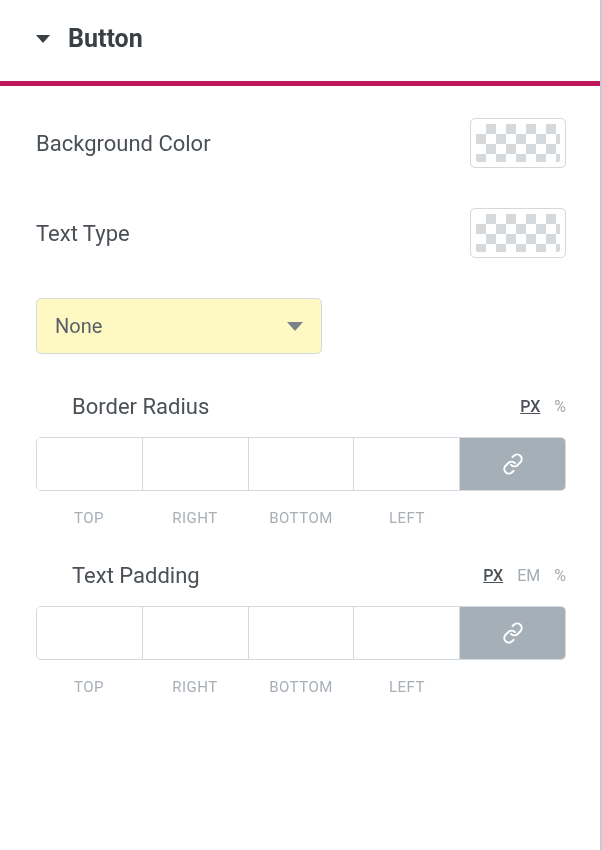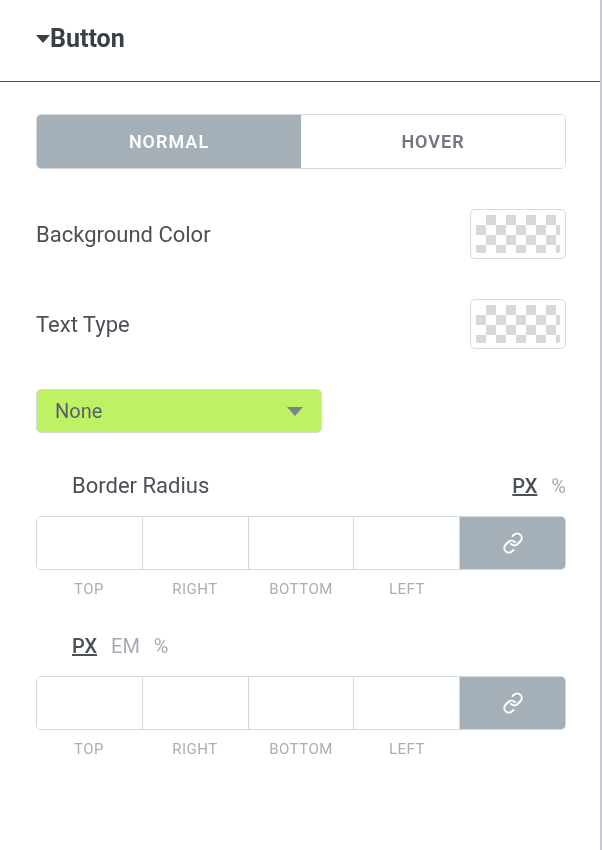--- a/index.html
+++ b/index.html
@@ -6,22 +6,23 @@
     body {
       width: 602px;
       height: 850px;
       font-family: -apple-system, BlinkMacSystemFont, "Segoe UI", Roboto, sans-serif;
       background: #fff;
       color: #495157;
     }
     .panel-header {
       display: flex;
       align-items: center;
+      gap: 18px;
       padding: 24px 36px 28px 36px;
-      border-bottom: 1px solid #be185d;
+      border-bottom: 5px solid #be185d;
     }
     .caret-down {
       width: 0; height: 0;
       border-left: 7px solid transparent;
       border-right: 7px solid transparent;
       border-top: 8px solid #3a3f44;
     }
     .panel-title {
       font-size: 25px;
       font-weight: 700;
@@ -93,29 +94,29 @@
       background: #fff;
     }
     .pencil-icon {
       width: 22px;
       height: 22px;
       fill: #373c41;
     }
     .select {
       flex: 1;
       max-width: 286px;
-      height: 44px;
+      height: 56px;
       border: 1px solid #d5d8dc;
       border-radius: 5px;
       display: flex;
       align-items: center;
       justify-content: space-between;
       padding: 0 18px;
       cursor: pointer;
-      background: #bef264;
+      background: #fef9c3;
     }
     .select-value {
       font-size: 20px;
       color: #5a6068;
     }
     .select-caret {
       width: 0; height: 0;
       border-left: 8px solid transparent;
       border-right: 8px solid transparent;
       border-top: 9px solid #7a828a;
@@ -124,21 +125,21 @@
       display: flex;
       align-items: center;
       justify-content: space-between;
       margin-bottom: 18px;
       margin-left: 36px;
     }
     .units {
       display: flex;
       gap: 14px;
       align-items: center;
-      font-size: 20px;
+      font-size: 16px;
       color: #a4abb3;
     }
     .unit {
       cursor: pointer;
     }
     .unit.active {
       color: #4a5056;
       text-decoration: underline;
       font-weight: 500;
     }
@@ -166,21 +167,21 @@
       flex: 1;
       height: 52px;
       background: #a4afb7;
       display: flex;
       align-items: center;
       justify-content: center;
       cursor: pointer;
     }
     .dim-labels {
       display: flex;
-      margin-top: 10px;
+      margin-top: 18px;
       margin-bottom: 36px;
       justify-content: center;
     }
     .dim-label {
       flex: 1;
       text-align: center;
       font-size: 15px;
       color: #a8afb6;
       letter-spacing: 0.5px;
     }
@@ -199,24 +200,20 @@
 </head>
 <body>
 
 <div class="panel-header">
   <span class="caret-down"></span>
   <span class="panel-title">Button</span>
 </div>
 
 <div class="panel-body">
 
-  <div class="tabs">
-    <div class="tab active">NORMAL</div>
-    <div class="tab">HOVER</div>
-  </div>
 
   <div class="row">
     <span class="label">Background Color</span>
     <div class="swatch">
       <div class="checker"></div>
     </div>
   </div>
 
   <div class="row">
     <span class="label">Text Type</span>
@@ -257,20 +254,21 @@
       <span class="dim-label">TOP</span>
       <span class="dim-label">RIGHT</span>
       <span class="dim-label">BOTTOM</span>
       <span class="dim-label">LEFT</span>
       <span class="dim-label-spacer"></span>
     </div>
   </div>
 
   <div class="group">
     <div class="dim-header">
+      <span class="label">Text Padding</span>
       <div class="units">
         <span class="unit active">PX</span>
         <span class="unit">EM</span>
         <span class="unit">%</span>
       </div>
     </div>
     <div class="dim-inputs">
       <div class="dim-cell"><input class="dim-input" type="text" style=""></div>
       <div class="dim-cell"><input class="dim-input" type="text" style=""></div>
       <div class="dim-cell"><input class="dim-input" type="text" style=""></div>

